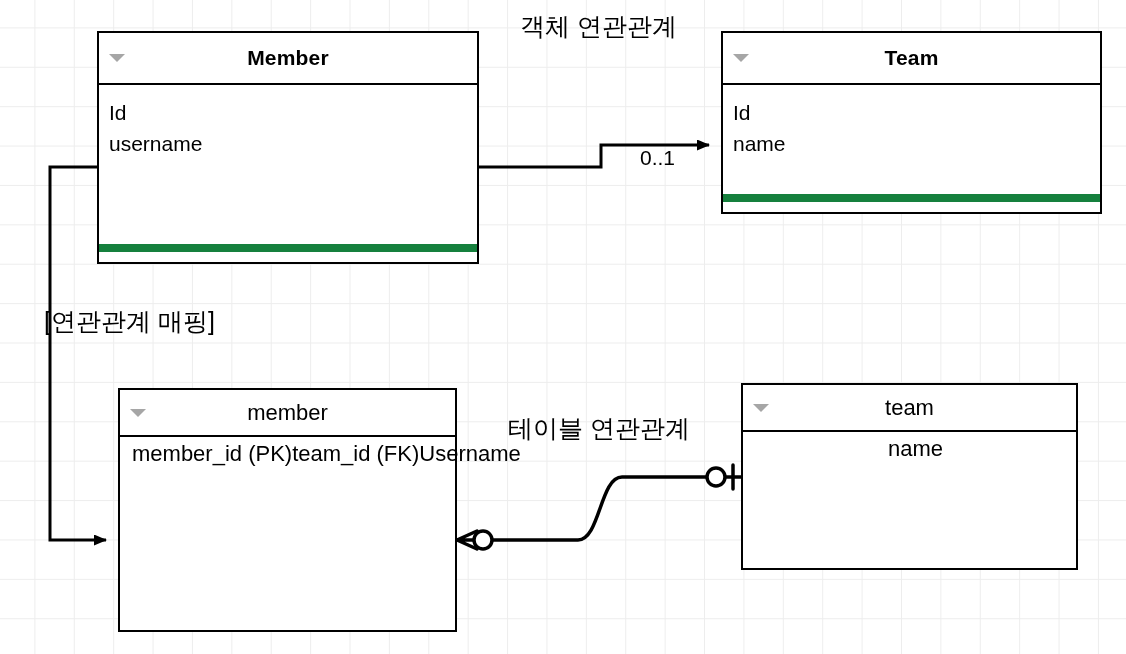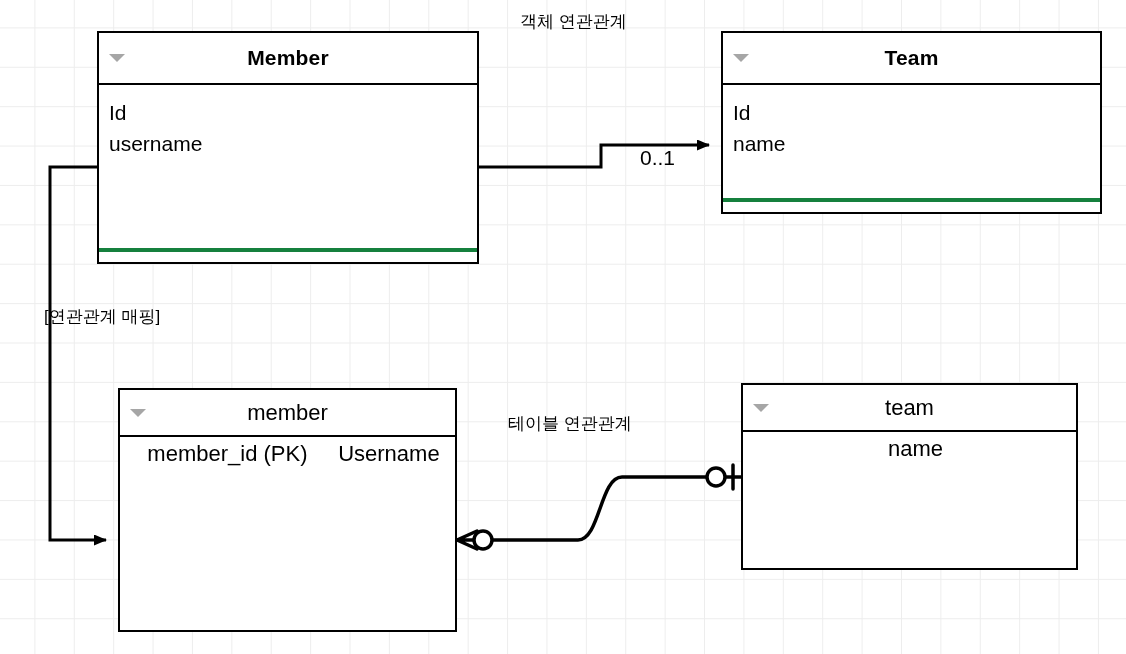--- a/index.html
+++ b/index.html
@@ -60,21 +60,21 @@
     transform: translateY(-50%);
     width: 0;
     height: 0;
     border-left: 8px solid transparent;
     border-right: 8px solid transparent;
     border-top: 8px solid #a6a6a6;
   }
   .uml-attrs {
     flex: 1 1 auto;
     padding: 12px 0 0 10px;
-    border-bottom: 4px solid #15803d;
+    border-bottom: 8px solid #15803d;
   }
   .uml-attr {
     font-size: 21px;
     line-height: 31px;
     color: #000000;
     white-space: nowrap;
   }
   .uml-methods {
     flex: 0 0 auto;
     height: 10px;
@@ -111,21 +111,21 @@
   }
   .er-col {
     font-size: 22px;
     color: #000000;
     white-space: nowrap;
   }
 
   
   .diagram-label {
     position: absolute;
-    font-size: 17px;
+    font-size: 25px;
     color: #000000;
     white-space: nowrap;
   }
   .mult-label {
     position: absolute;
     font-size: 21px;
     color: #000000;
     white-space: nowrap;
     margin-top: 42px;
   }
@@ -189,20 +189,21 @@
     <div class="uml-methods"></div>
   </div>
 
   <div class="er-box" style="left:118px; top:388px; width:339px; height:244px;">
     <div class="er-header">
       <span class="collapse-icon"></span>
       <span class="er-title">member</span>
     </div>
     <div class="er-body">
       <div class="er-col">member_id (PK)</div>
+      <div class="er-col">team_id (FK)</div>
       <div class="er-col">Username</div>
     </div>
   </div>
 
   <div class="er-box" style="left:741px; top:383px; width:337px; height:187px;">
     <div class="er-header">
       <span class="collapse-icon"></span>
       <span class="er-title">team</span>
     </div>
     <div class="er-body">

